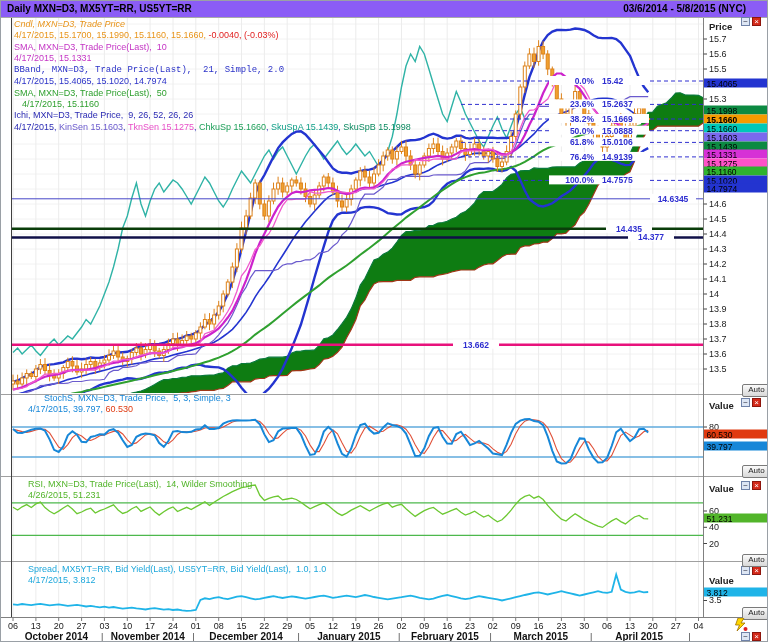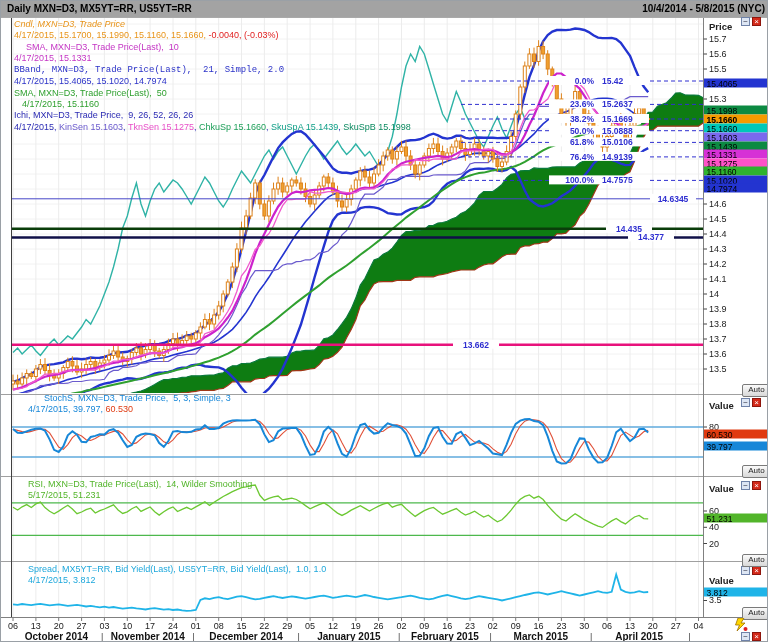--- a/index.html
+++ b/index.html
@@ -1,20 +1,20 @@
 <!DOCTYPE html>
 <html><head>
 <meta charset="utf-8">
 <style>
   html,body{margin:0;padding:0;background:#888;}
   .screen{position:relative;width:768px;height:642px;background:#fff;
           font-family:"Liberation Sans",sans-serif;overflow:hidden;border:1px solid #9aa0a6;box-sizing:border-box;}
   svg{position:absolute;left:0;top:0;}
   .titlebar{position:absolute;left:0;top:0;width:768px;height:16px;display:flex;
-            justify-content:space-between;box-sizing:border-box;padding:2px 4px 0 6px;background:#a3a3a3;}
+            justify-content:space-between;box-sizing:border-box;padding:2px 23px 0 6px;background:#8b5cf6;}
   .titlebar span{font-size:10px;font-weight:bold;color:#000;white-space:pre;}
   .legend{position:absolute;z-index:5;}
   .lgline{font-size:9px;line-height:11.3px;white-space:pre;cursor:default;}
   .btn{position:absolute;width:9px;height:9px;box-sizing:border-box;font-size:8px;line-height:7px;
        text-align:center;z-index:6;cursor:pointer;}
   .btnmin{background:#dde6f4;border:1px solid #6f82a8;color:#334;}
   .btnclose{background:#d42a1a;border:1px solid #8e150c;color:#fff;line-height:8px;}
   .auto{position:absolute;left:741px;width:27px;height:11px;z-index:6;font-size:8px;line-height:10px;
         text-align:center;color:#222;background:linear-gradient(#fafafa,#d8d8d8);
         border:1px solid #7a7a7a;border-radius:2px;cursor:pointer;}
@@ -608,43 +608,43 @@
         <text x="297.625" y="639" font-size="9" fill="#444" text-anchor="middle">|</text>
         <text x="398.165" y="639" font-size="9" fill="#444" text-anchor="middle">|</text>
         <text x="489.56500000000005" y="639" font-size="9" fill="#444" text-anchor="middle">|</text>
         <text x="590.105" y="639" font-size="9" fill="#444" text-anchor="middle">|</text>
         <text x="688.36" y="639" font-size="9" fill="#444" text-anchor="middle">|</text>
       </g>
     </svg>
 
   <div class="titlebar">
     <span>Daily MXN=D3, MX5YT=RR, US5YT=RR</span>
-    <span>10/4/2014 - 5/8/2015 (NYC)</span>
+    <span>03/6/2014 - 5/8/2015 (NYC)</span>
   </div>
 
   <div id="overlays">
       <div class="legend" style="left: 13px; top: 18px;">
         <div class="lgline"><span style="color: rgb(232, 148, 26); font-style: italic;">Cndl, MXN=D3, Trade Price</span></div>
         <div class="lgline"><span style="color: rgb(232, 148, 26);">4/17/2015, 15.1700, 15.1990, 15.1160, 15.1660, </span><span style="color: rgb(224, 32, 32);">-0.0040, (-0.03%)</span></div>
-        <div class="lgline"><span style="color: rgb(196, 53, 196); margin-left: 12px;">SMA, MXN=D3, Trade Price(Last),  10</span></div>
+        <div class="lgline"><span style="color: rgb(196, 53, 196);">SMA, MXN=D3, Trade Price(Last),  10</span></div>
         <div class="lgline"><span style="color: rgb(196, 53, 196);">4/17/2015, 15.1331</span></div>
         <div class="lgline"><span style="color: rgb(43, 50, 200); font-family: Liberation Mono, monospace;">BBand, MXN=D3, Trade Price(Last),  21, Simple, 2.0</span></div>
         <div class="lgline"><span style="color: rgb(43, 50, 200);">4/17/2015, 15.4065, 15.1020, 14.7974</span></div>
         <div class="lgline"><span style="color: rgb(47, 160, 47);">SMA, MXN=D3, Trade Price(Last),  50</span></div>
         <div class="lgline"><span style="color: rgb(47, 160, 47); margin-left: 8px;">4/17/2015, 15.1160</span></div>
         <div class="lgline"><span style="color: rgb(43, 43, 180);">Ichi, MXN=D3, Trade Price,  9, 26, 52, 26, 26</span></div>
         <div class="lgline"><span style="color: rgb(43, 43, 180);">4/17/2015, </span><span style="color: rgb(106, 90, 205);">KinSen 15.1603</span><span style="color: rgb(43, 43, 180);">, </span><span style="color: rgb(232, 79, 200);">TknSen 15.1275</span><span style="color: rgb(43, 43, 180);">, </span><span style="color: rgb(31, 160, 90);">ChkuSp 15.1660</span><span style="color: rgb(43, 43, 180);">, </span><span style="color: rgb(13, 158, 134);">SkuSpA 15.1439</span><span style="color: rgb(43, 43, 180);">, </span><span style="color: rgb(11, 138, 96);">SkuSpB 15.1998</span></div>
       </div>
       <div class="legend" style="left: 27px; top: 392px;">
         <div class="lgline"><span style="color: rgb(23, 135, 216); margin-left: 16px;">StochS, MXN=D3, Trade Price,  5, 3, Simple, 3</span></div>
         <div class="lgline"><span style="color: rgb(23, 135, 216);">4/17/2015, 39.797, </span><span style="color: rgb(224, 58, 16);">60.530</span></div>
       </div>
       <div class="legend" style="left: 27px; top: 478px;">
         <div class="lgline"><span style="color: rgb(82, 181, 42);">RSI, MXN=D3, Trade Price(Last),  14, Wilder Smoothing</span></div>
-        <div class="lgline"><span style="color: rgb(82, 181, 42);">5/17/2015, 51.231</span></div>
+        <div class="lgline"><span style="color: rgb(82, 181, 42);">4/26/2015, 51.231</span></div>
       </div>
       <div class="legend" style="left: 27px; top: 563px;">
         <div class="lgline"><span style="color: rgb(31, 168, 220);">Spread, MX5YT=RR, Bid Yield(Last), US5YT=RR, Bid Yield(Last),  1.0, 1.0</span></div>
         <div class="lgline"><span style="color: rgb(31, 168, 220);">4/17/2015, 3.812</span></div>
       </div>
       <div class="btn btnmin" style="left: 740px; top: 16px;">−</div>
       <div class="btn btnclose" style="left: 751px; top: 16px;">×</div>
       <div class="btn btnmin" style="left: 740px; top: 397px;">−</div>
       <div class="btn btnclose" style="left: 751px; top: 397px;">×</div>
       <div class="btn btnmin" style="left: 740px; top: 480px;">−</div>

